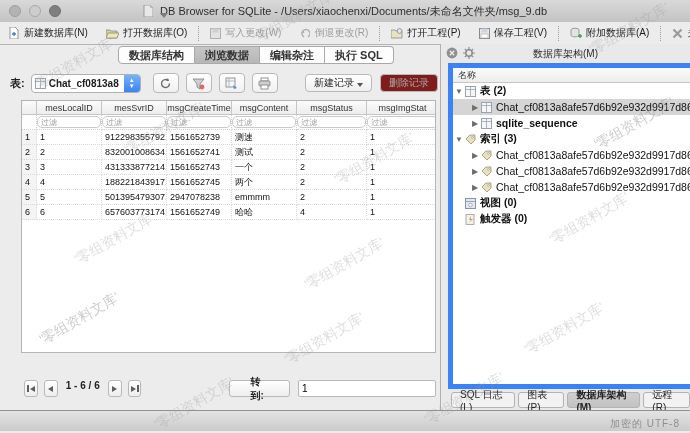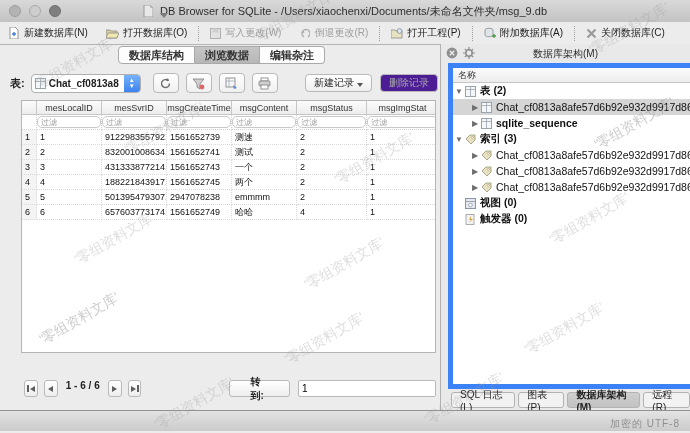--- a/index.html
+++ b/index.html
@@ -67,21 +67,21 @@
     border:1px solid #b9b9b9;border-radius:4px;display:flex;align-items:center;justify-content:center;
     box-sizing:border-box;
   }
   .ibtn.first{margin-left:12px;}
   .spacer{flex:1;}
   .rec-btn{
     height:18px;padding:0 8px;display:flex;align-items:center;gap:3px;
     background:linear-gradient(#ffffff,#efefef);border:1px solid #b9b9b9;border-radius:4px;
     font-size:10px;color:#1c1c1c;box-sizing:border-box;
   }
-  .rec-btn.disabled{color:#a8a8a8;background:#4c1d95;}
+  .rec-btn.disabled{color:#a8a8a8;background:#7f1d1d;}
   .rec-btn .dd{width:0;height:0;border-left:3px solid transparent;border-right:3px solid transparent;border-top:4px solid #555;margin-top:3px;}
   .rec-btn + .rec-btn{margin-left:8px;}
   
   .grid{
     position:absolute;left:21px;top:100px;width:415px;height:253px;
     background:#fff;border:1px solid #b5b5b5;box-sizing:border-box;overflow:hidden;
   }
   .grow{display:flex;width:500px;}
   .gcell{box-sizing:border-box;overflow:hidden;white-space:nowrap;flex:0 0 auto;}
   .ghead .gcell{
@@ -223,20 +223,28 @@
     <span>倒退更改(R)</span>
   </div>
   <div class="tsep"></div>
   <div class="tbtn">
     <svg width="12" height="11" viewBox="0 0 12 11">
         <path d="M0 2h4l1 1h6v7H0z" fill="#e8e2c0" stroke="#8a8a8a" stroke-width="0.8"></path>
         <circle cx="8.5" cy="3" r="2.4" fill="#dfe8f2" stroke="#7a8a9a" stroke-width="0.8"></circle>
       </svg>
     <span>打开工程(P)</span>
   </div>
+  <div class="tbtn">
+    <svg width="11" height="11" viewBox="0 0 11 11">
+        <rect x="0.5" y="0.5" width="10" height="10" fill="#e9e9e9" stroke="#8a8a8a"></rect>
+        <rect x="2.5" y="0.5" width="6" height="4" fill="#cdd6df"></rect>
+        <rect x="2" y="6" width="7" height="4" fill="#fff" stroke="#aaa" stroke-width="0.6"></rect>
+      </svg>
+    <span>保存工程(V)</span>
+  </div>
   <div class="tsep"></div>
   <div class="tbtn">
     <svg width="12" height="12" viewBox="0 0 12 12">
         <ellipse cx="5" cy="3" rx="4" ry="1.8" fill="#dfe4ea" stroke="#8a8a8a" stroke-width="0.8"></ellipse>
         <path d="M1 3v5c0 1 1.8 1.8 4 1.8S9 9 9 8V3" fill="#dfe4ea" stroke="#8a8a8a" stroke-width="0.8"></path>
         <path d="M8 9h4M10 7v4" stroke="#4a9a4a" stroke-width="1.3"></path>
       </svg>
     <span>附加数据库(A)</span>
   </div>
   <div class="tsep"></div>
@@ -246,20 +254,21 @@
       </svg>
     <span>关闭数据库(C)</span>
   </div>
 </div>
 <div class="tb-chevron"></div>
 
 <div class="seg-tabs">
   <div class="seg">数据库结构</div>
   <div class="seg active">浏览数据</div>
   <div class="seg">编辑杂注</div>
+  <div class="seg">执行 SQL</div>
 </div>
 
 <div class="controls">
   <span class="tbl-label">表:</span>
   <div class="combo">
     <svg width="11" height="11" viewBox="0 0 11 11" style="margin-left:3px">
         <rect x="0.5" y="0.5" width="10" height="10" fill="#f4f6f8" stroke="#9aa4ae"></rect>
         <path d="M0.5 3.5h10M5.5 0.5v10" stroke="#9aa4ae" stroke-width="0.8"></path>
       </svg>
     <span class="txt">Chat_cf0813a8</span>

